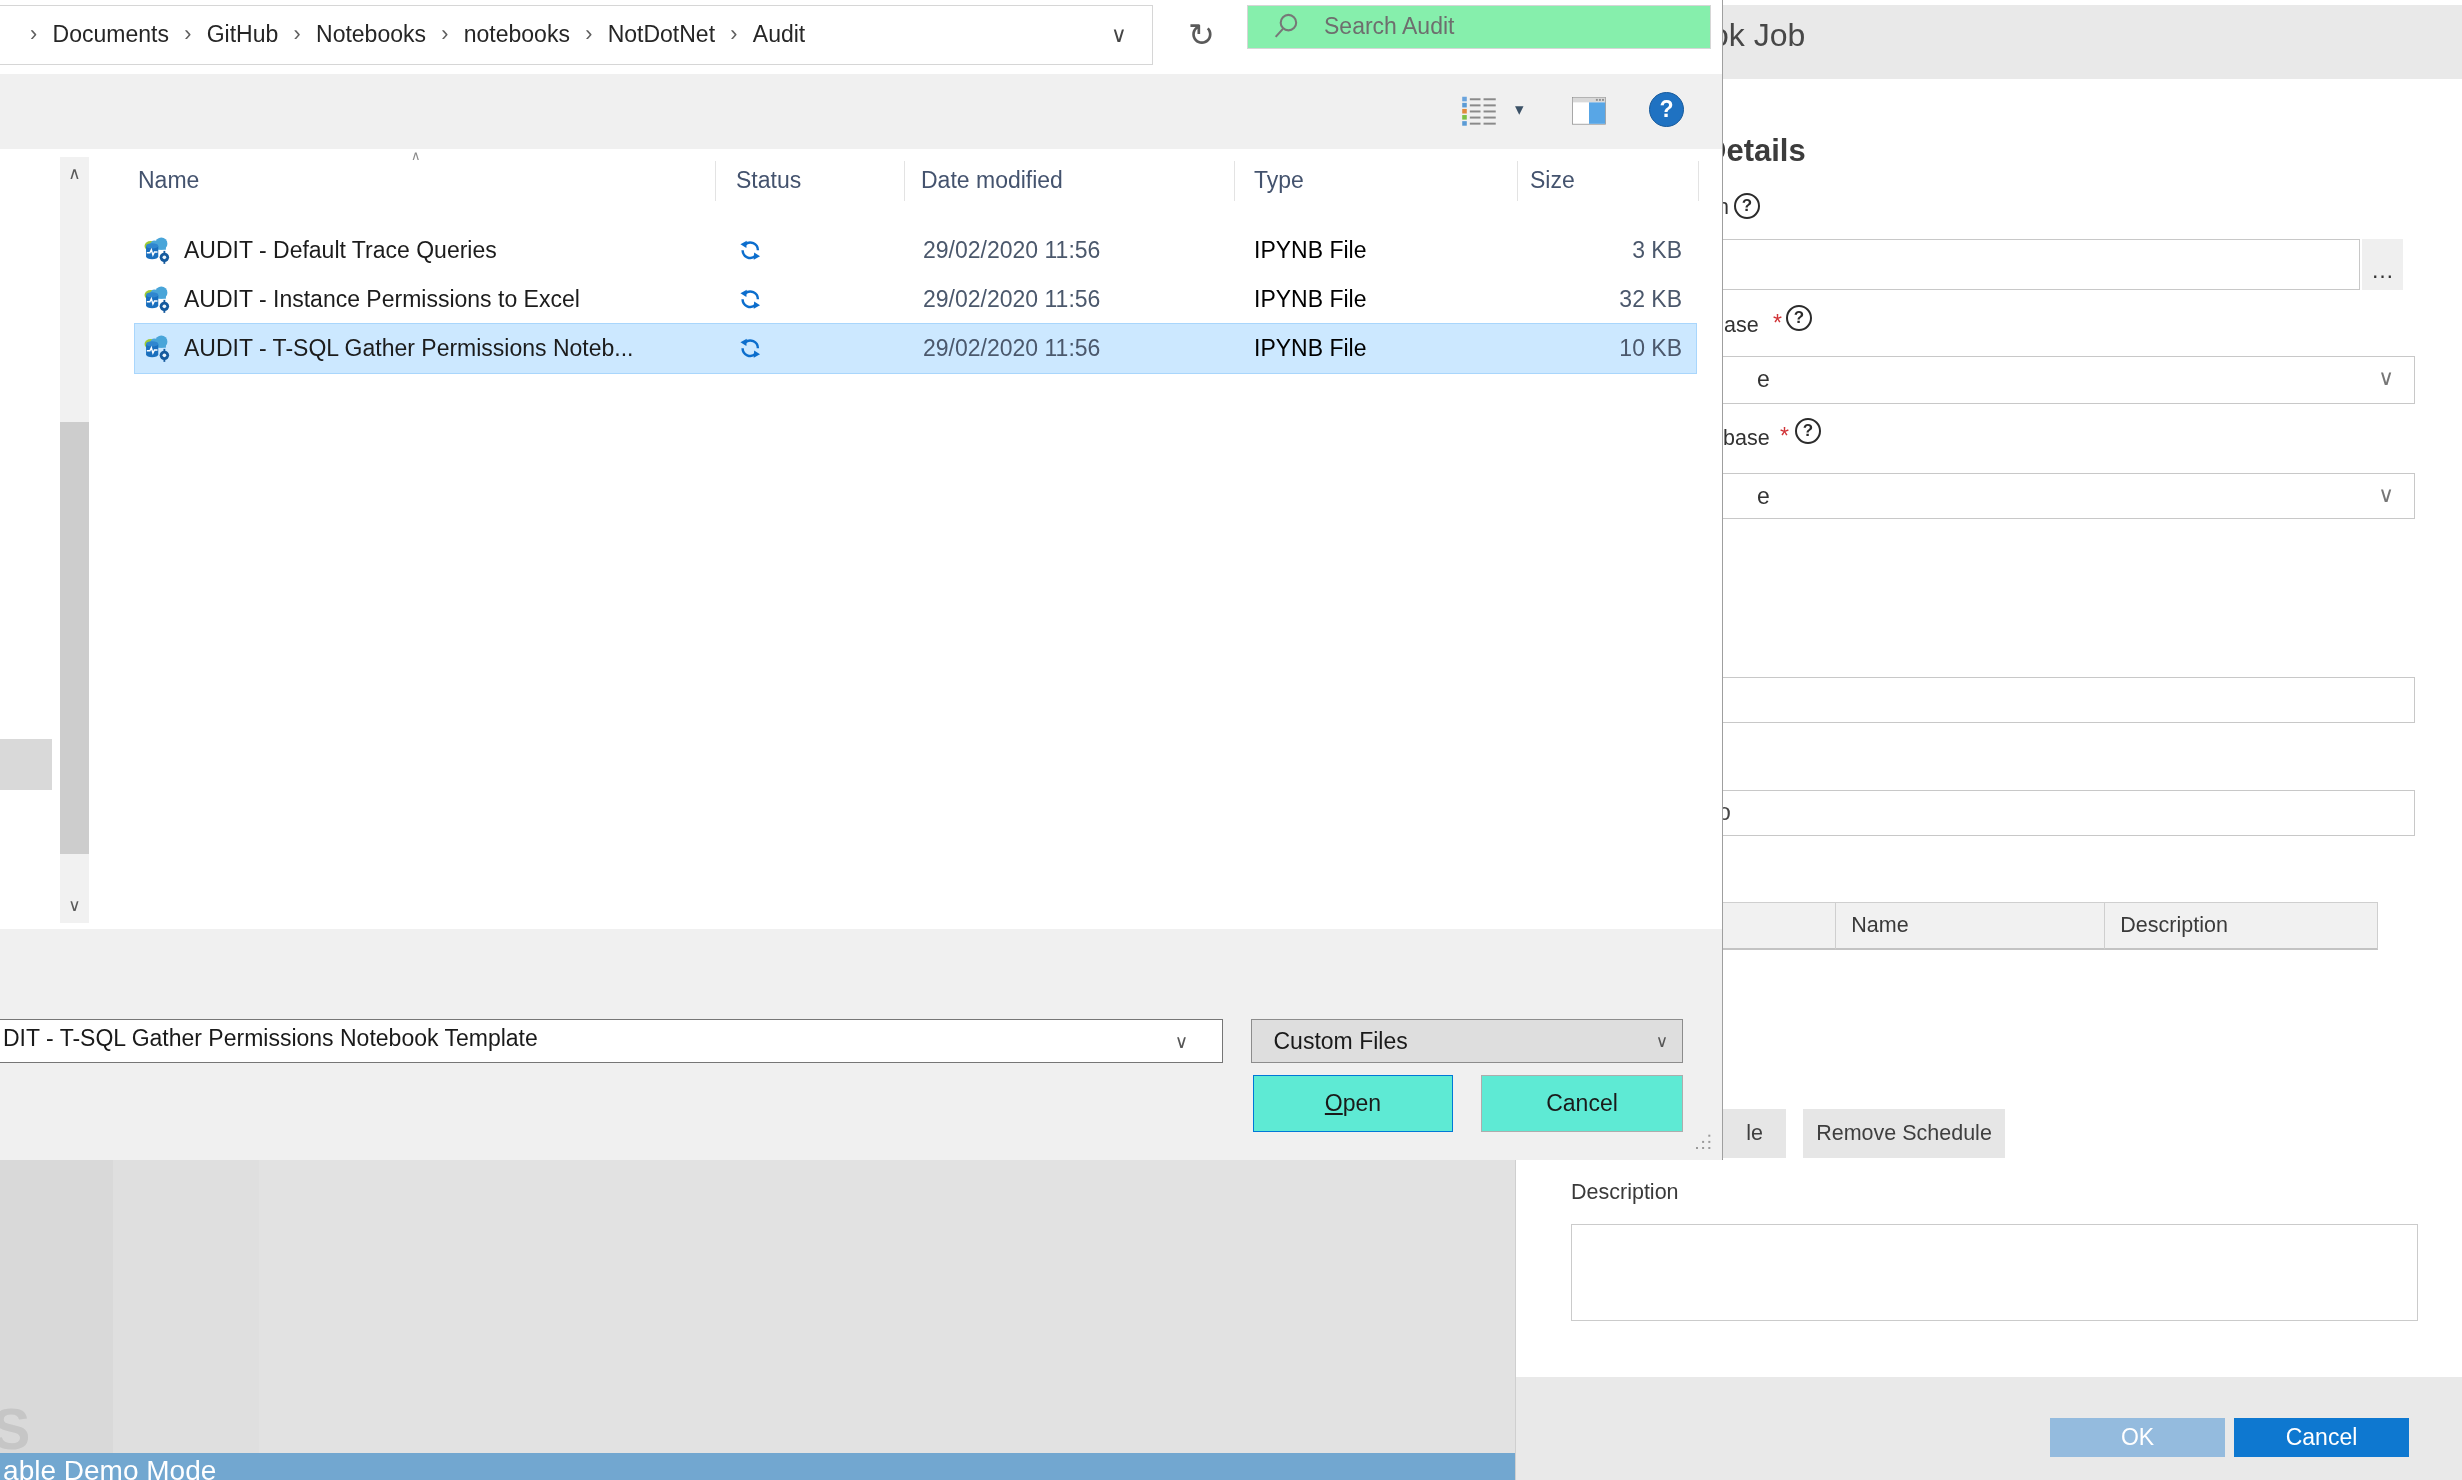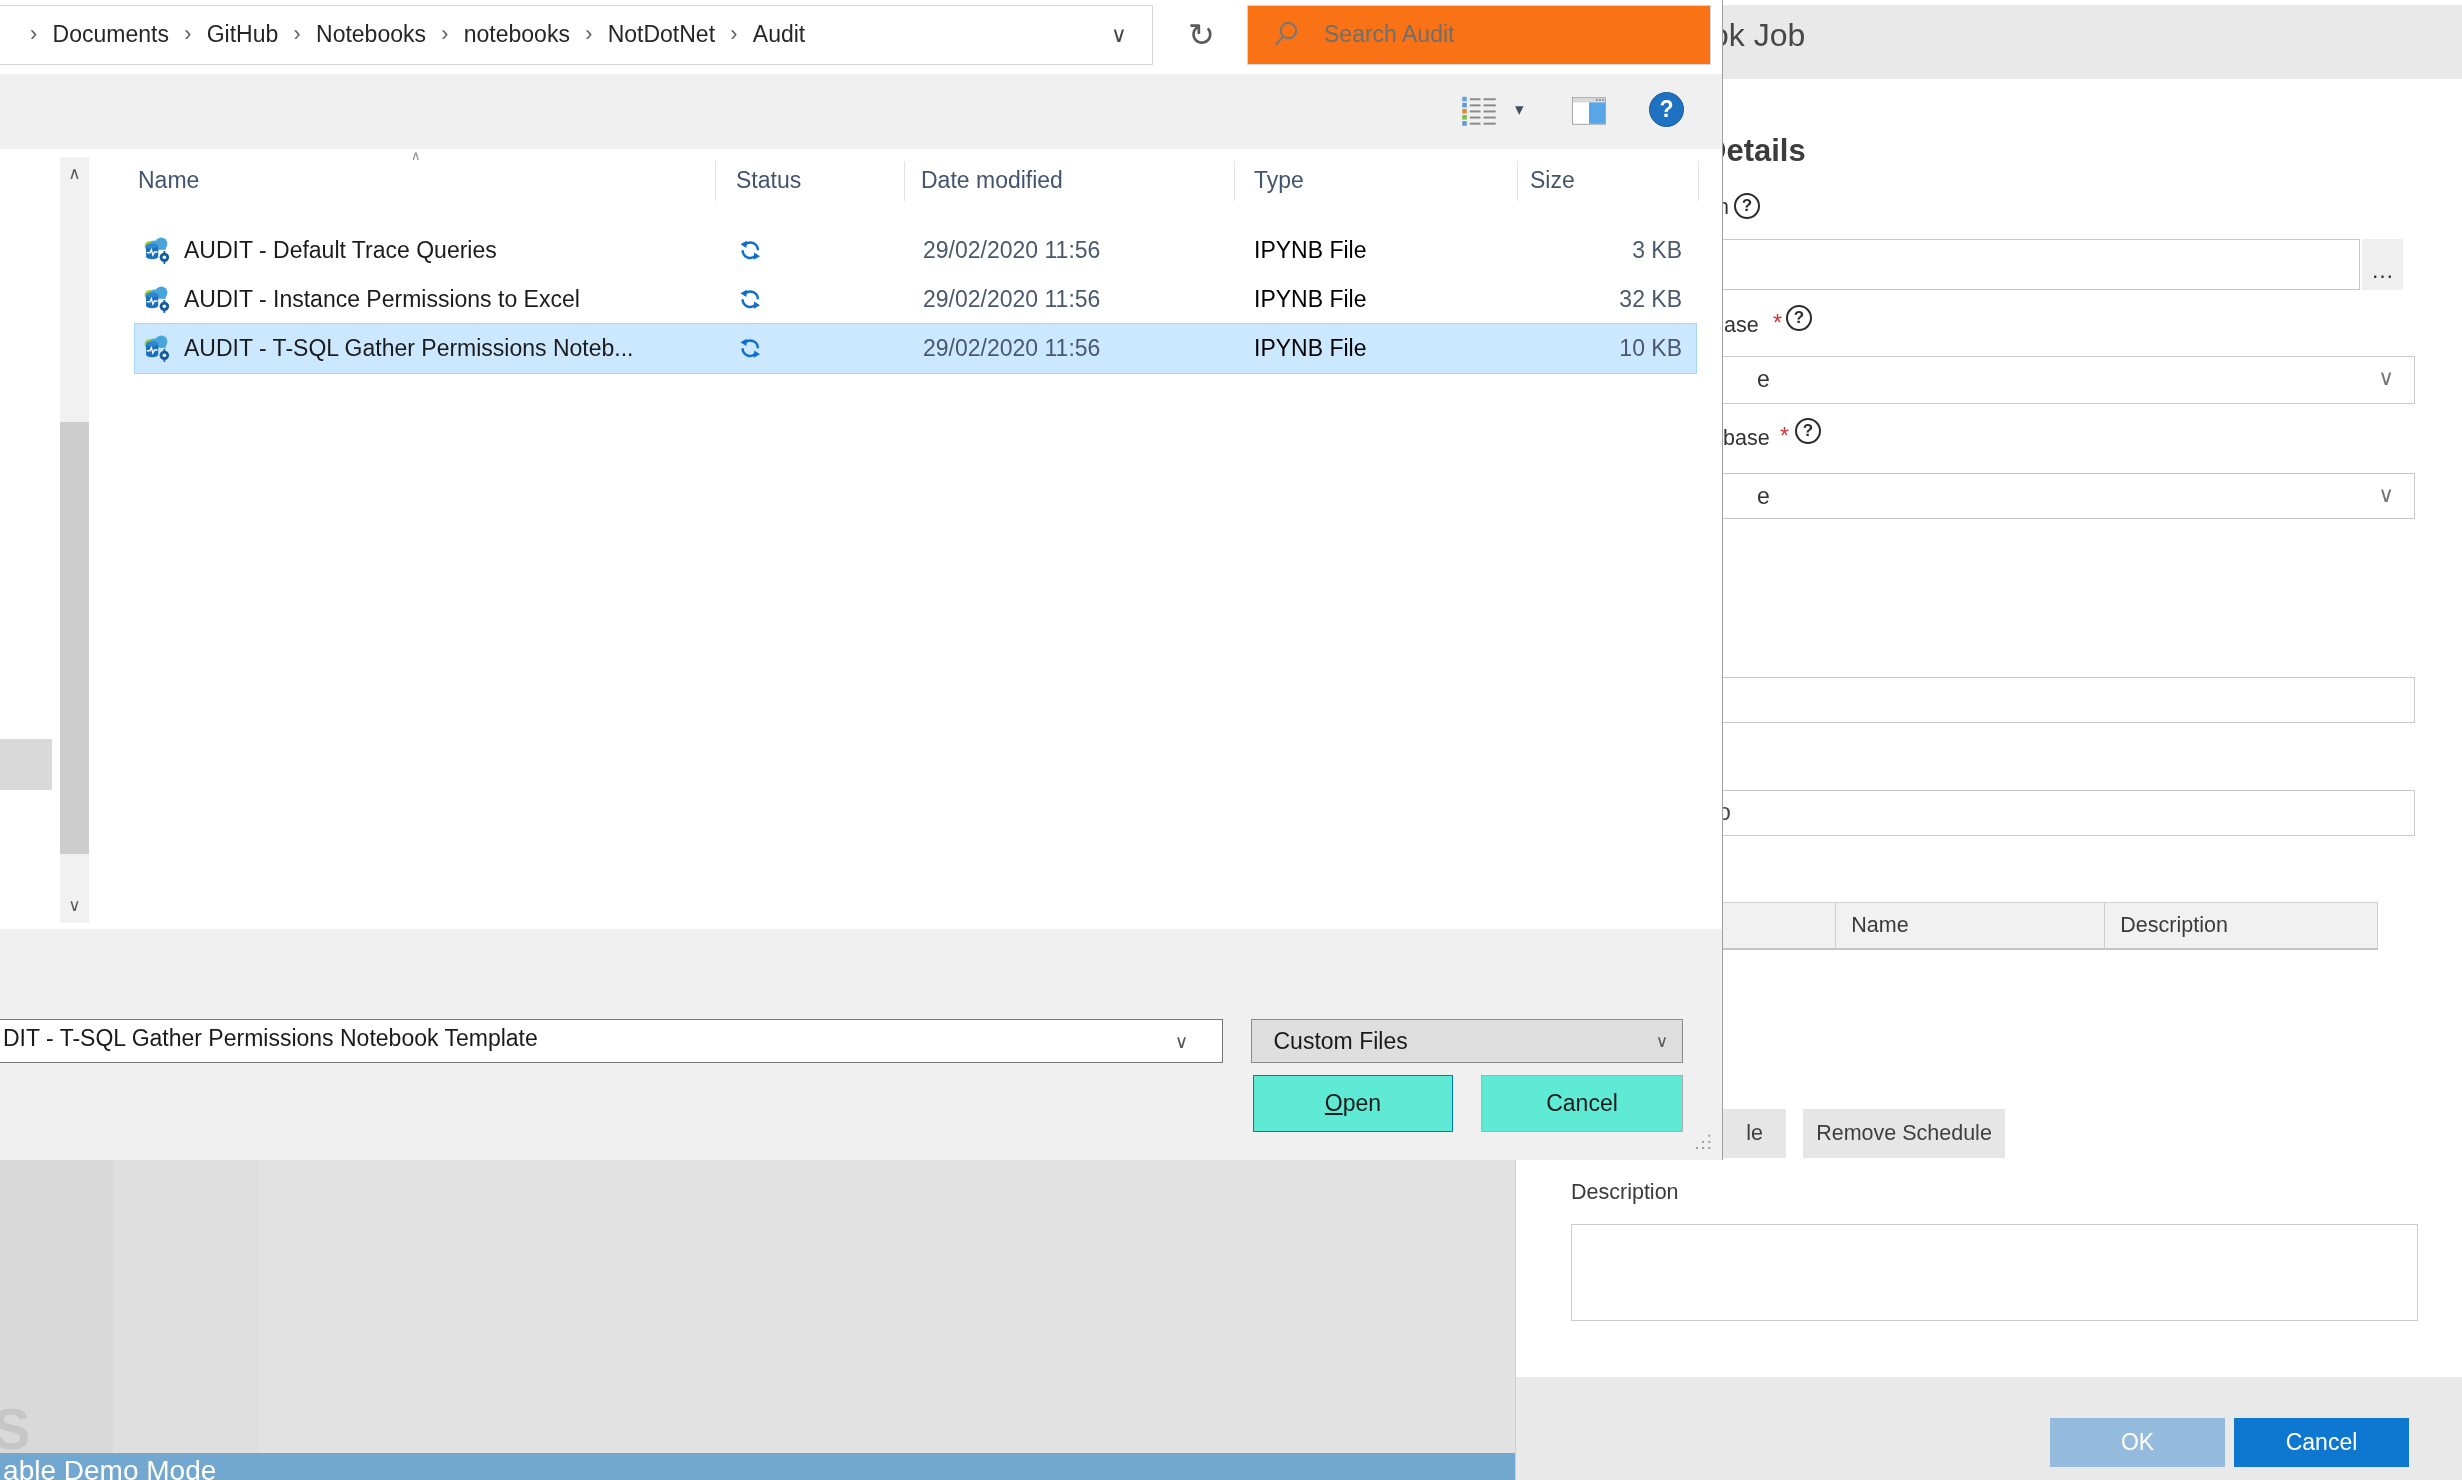--- a/index.html
+++ b/index.html
@@ -51,37 +51,37 @@
   .jt-c1{width:196px;border-right:none;}
   .jt-c2{width:270px;}
   .jt-c3{width:273px;border-left:none;}
   .sched-btn{background:#e6e6e6;border:none;font-size:21.5px;color:#3f3f3f;
              display:flex;align-items:center;justify-content:center;box-sizing:border-box;}
   #sched-frag-btn{left:181px;top:1109px;width:89px;height:49px;justify-content:flex-end;padding-right:23px;}
   #sched-remove-btn{left:287px;top:1109px;width:202px;height:49px;}
   #job-desc-label{left:55px;top:1180px;font-size:21.5px;color:#3a3a3a;}
   #job-textarea{left:55px;top:1224px;width:847px;height:97px;border:1.5px solid #cbcbcb;background:#fff;box-sizing:border-box;resize:none;}
   #job-footer{left:0;top:1377px;width:947px;height:103px;background:#e9e9e9;}
-  .job-btn{position:absolute;top:41px;height:49px;border:none;font-size:23px;color:#fff;
+  .job-btn{position:absolute;top:41px;height:39px;border:none;font-size:23px;color:#fff;
            font-family:"Liberation Sans",sans-serif;}
   #job-ok{left:534px;width:175px;background:#94bbde;}
   #job-cancel{left:718px;width:175px;background:#0e78d0;}
 
   
   #file-dialog{left:0;top:0;width:1722px;height:1159px;background:#ffffff;
                border-right:0.8px solid #9f9f9f;border-bottom:1.5px solid #8b8b8b;box-sizing:content-box;z-index:10;}
   #addr-row{left:0;top:0;width:1722px;height:74px;background:#fff;border-bottom:0.8px solid #dfdfdf;}
   #bc-box{left:-7.7px;top:4.6px;width:1161px;height:60px;border:0.8px solid #d6d6d6;background:#fff;
           display:flex;align-items:center;padding-left:21.5px;box-sizing:border-box;overflow:hidden;}
   .bc-item{font-size:23px;color:#262626;white-space:nowrap;cursor:default;}
   .bc-sep{font-size:21.5px;color:#5f5f5f;margin:0 15.3px;}
   #bc-chevron{left:1111px;top:21.5px;font-size:21.5px;color:#454545;}
   #refresh-btn{left:1168px;top:4.6px;width:67px;height:60px;display:flex;align-items:center;justify-content:center;
                font-size:32px;color:#5a5a5a;background:#fff;}
-  #search-box{left:1247px;top:4.6px;width:464px;height:60px;border:0.8px solid #d6d6d6;background:#f97316;
+  #search-box{left:1247px;top:4.6px;width:464px;height:44px;border:0.8px solid #d6d6d6;background:#86efac;
               display:flex;align-items:center;box-sizing:border-box;}
   #search-box svg{margin-left:23px;}
   #search-input{border:none;outline:none;font-size:23px;color:#3c3c3c;margin-left:20px;width:337px;
                 font-family:"Liberation Sans",sans-serif;background:transparent;}
   #search-input::placeholder{color:#6e6e6e;opacity:1;}
 
   #toolbar-row{left:0;top:74px;width:1722px;height:75px;background:#f0f0f0;}
   #icon-details-view{left:1462px;top:21.5px;}
   #view-caret{left:1515px;top:24.5px;font-size:17px;color:#3b5166;}
   #icon-preview-pane{left:1572px;top:23px;}

